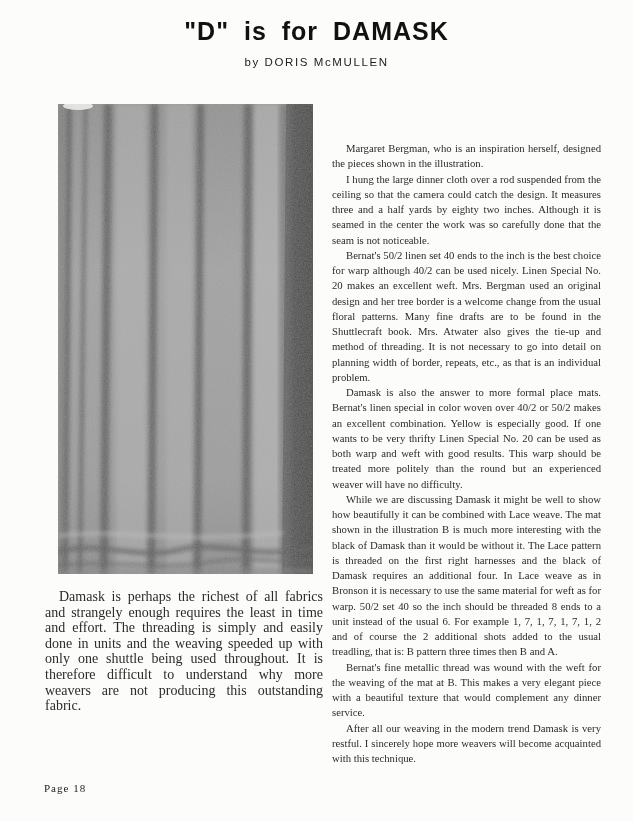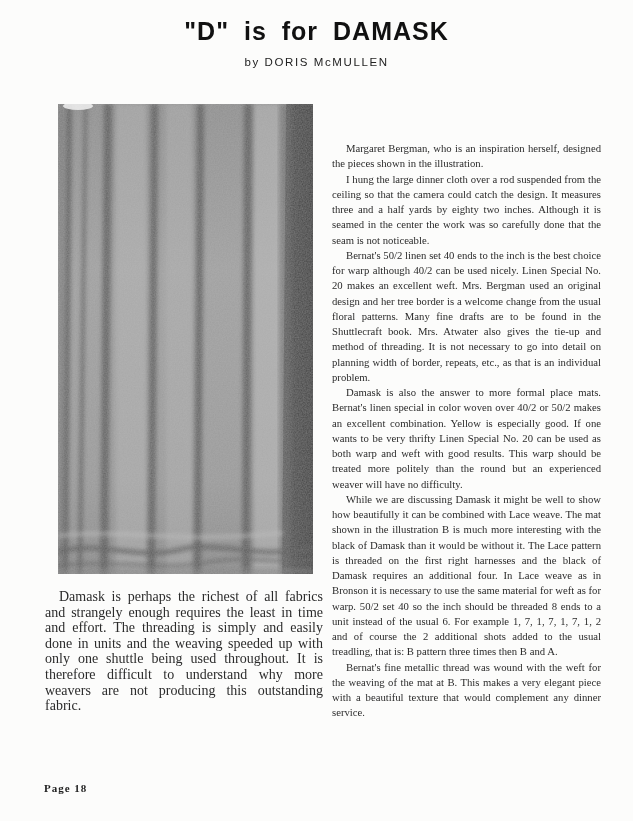--- a/index.html
+++ b/index.html
@@ -69,21 +69,21 @@
     text-align: justify;
     color: #2b2b2b;
     margin-top: 48px;
   }
   .body-column p { text-indent: 14px; margin: 0; }
   .page-footer {
     position: absolute;
     left: 44px;
     top: 782px;
     font-family: "Liberation Serif", serif;
-    font-weight: 700;
+    font-weight: 400;
     font-size: 11px;
     letter-spacing: 1px;
     color: #1d1d1d;
   }
 </style>
 </head>
 <body>
 
 <div class="page">
 
@@ -150,17 +150,18 @@
 
   <p class="figure-caption">Damask is perhaps the richest of all fabrics and strangely enough requires the least in time and effort. The threading is simply and easily done in units and the weaving speeded up with only one shuttle being used throughout. It is therefore difficult to understand why more weavers are not producing this outstanding fabric.</p>
 
   <div class="body-column">
     <p>Margaret Bergman, who is an inspiration herself, designed the pieces shown in the illustration.</p>
     <p>I hung the large dinner cloth over a rod suspended from the ceiling so that the camera could catch the design. It measures three and a half yards by eighty two inches. Although it is seamed in the center the work was so carefully done that the seam is not noticeable.</p>
     <p>Bernat's 50/2 linen set 40 ends to the inch is the best choice for warp although 40/2 can be used nicely. Linen Special No. 20 makes an excellent weft. Mrs. Bergman used an original design and her tree border is a welcome change from the usual floral patterns. Many fine drafts are to be found in the Shuttlecraft book. Mrs. Atwater also gives the tie-up and method of threading. It is not necessary to go into detail on planning width of border, repeats, etc., as that is an individual problem.</p>
     <p>Damask is also the answer to more formal place mats. Bernat's linen special in color woven over 40/2 or 50/2 makes an excellent combination. Yellow is especially good. If one wants to be very thrifty Linen Special No. 20 can be used as both warp and weft with good results. This warp should be treated more politely than the round but an experienced weaver will have no difficulty.</p>
     <p>While we are discussing Damask it might be well to show how beautifully it can be combined with Lace weave. The mat shown in the illustration B is much more interesting with the black of Damask than it would be without it. The Lace pattern is threaded on the first right harnesses and the black of Damask requires an additional four. In Lace weave as in Bronson it is necessary to use the same material for weft as for warp. 50/2 set 40 so the inch should be threaded 8 ends to a unit instead of the usual 6. For example 1, 7, 1, 7, 1, 7, 1, 2 and of course the 2 additional shots added to the usual treadling, that is: B pattern three times then B and A.</p>
     <p>Bernat's fine metallic thread was wound with the weft for the weaving of the mat at B. This makes a very elegant piece with a beautiful texture that would complement any dinner service.</p>
+    <p>After all our weaving in the modern trend Damask is very restful. I sincerely hope more weavers will become acquainted with this technique.</p>
   </div>
 
   <div class="page-footer">Page 18</div>
 
 </div>
 
 </body></html>

